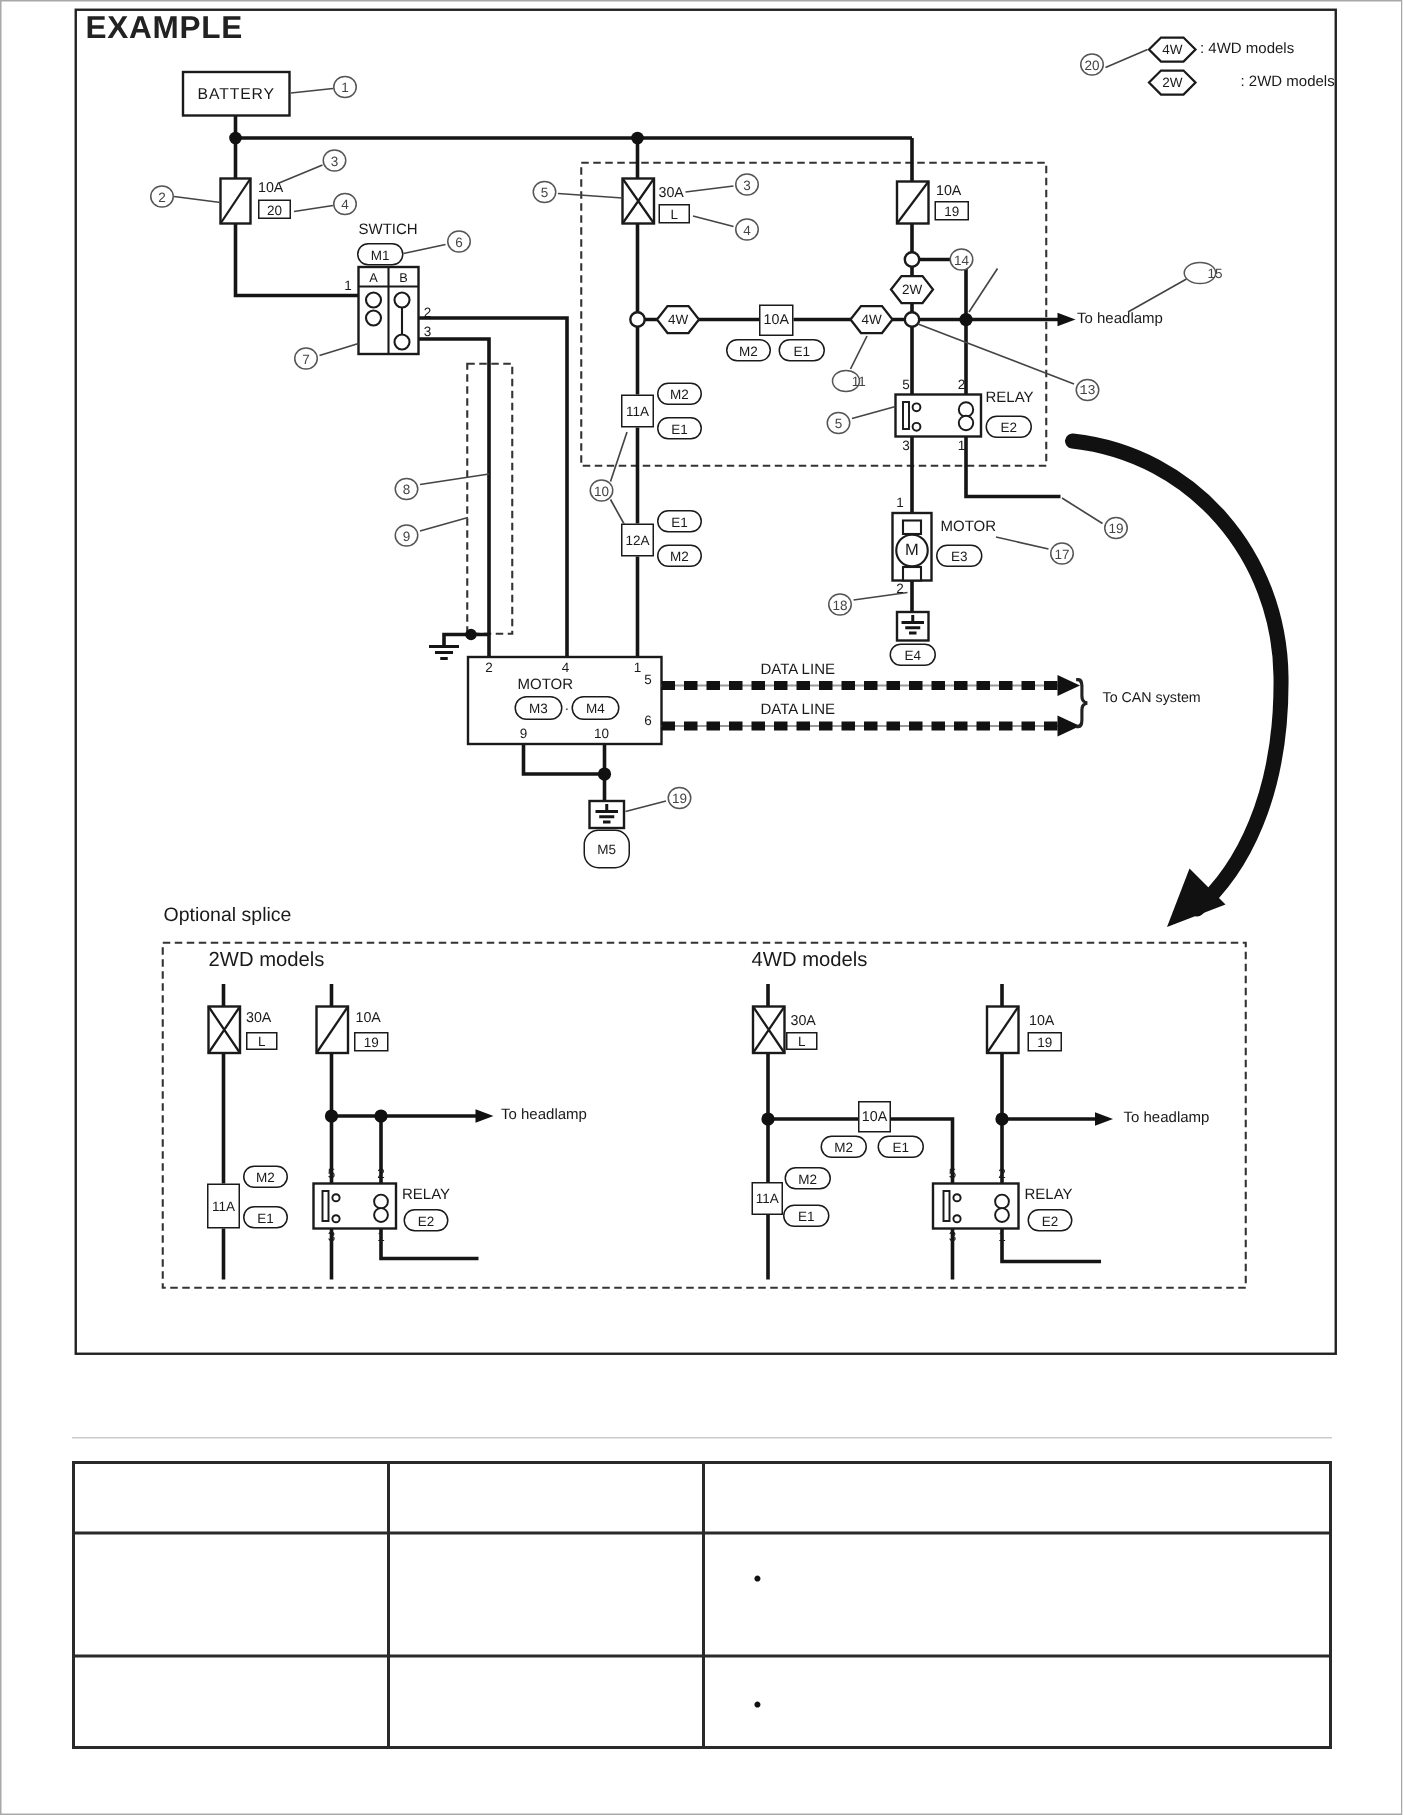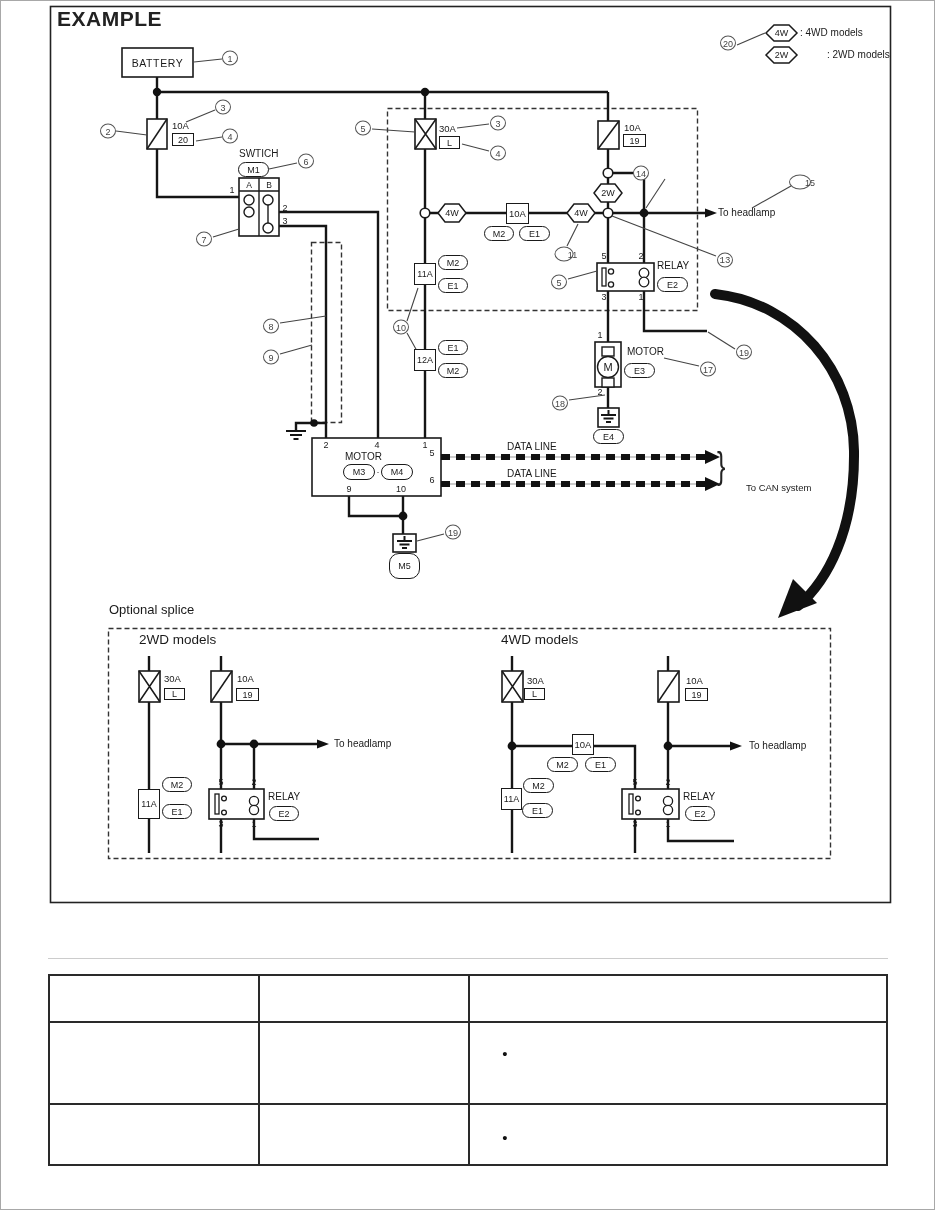--- a/index.html
+++ b/index.html
@@ -257,21 +257,21 @@
 <div class="ctr pin" style="left:400px;top:488px;">10</div>
 <div class="lbl" style="left:344px;top:450px;">MOTOR</div>
 <div class="oval" style="left:342px;top:463px;width:32px;height:16px;">M3</div>
 <div class="ctr" style="left:377px;top:469px;">.</div>
 <div class="oval" style="left:380px;top:463px;width:32px;height:16px;">M4</div>
 <div class="oval" style="left:388px;top:552px;width:31px;height:26px;">M5</div>
 
 <div class="lbl" style="left:506px;top:440px;">DATA LINE</div>
 <div class="lbl" style="left:506px;top:467px;">DATA LINE</div>
 <div class="brace" style="left:716px;top:442px;">}</div>
-<div class="lbl" style="left:734px;top:481px;font-size:9.5px;margin-left:11px;">To CAN system</div>
+<div class="lbl" style="left:734px;top:459px;font-size:9.5px;">To CAN system</div>
 
 <div class="callout" style="left:229px;top:57px;">1</div>
 <div class="callout" style="left:107px;top:130px;">2</div>
 <div class="callout" style="left:222px;top:106px;">3</div>
 <div class="callout" style="left:229px;top:135px;">4</div>
 <div class="callout" style="left:362px;top:127px;">5</div>
 <div class="callout" style="left:497px;top:122px;">3</div>
 <div class="callout" style="left:497px;top:152px;">4</div>
 <div class="callout" style="left:305px;top:160px;">6</div>
 <div class="callout" style="left:203px;top:238px;">7</div>

